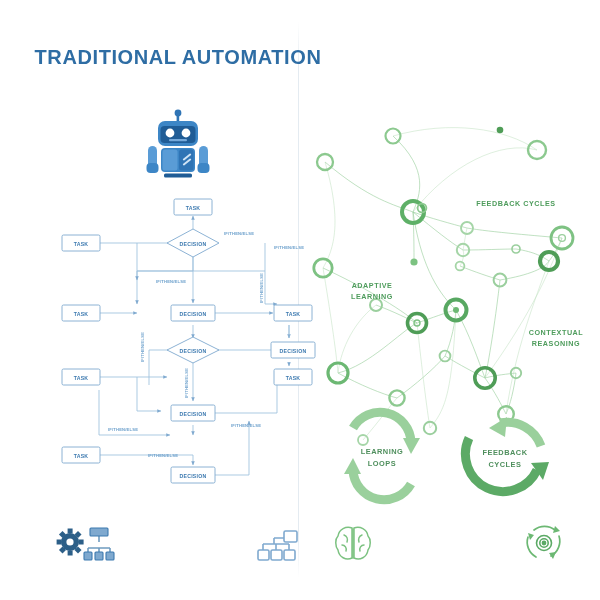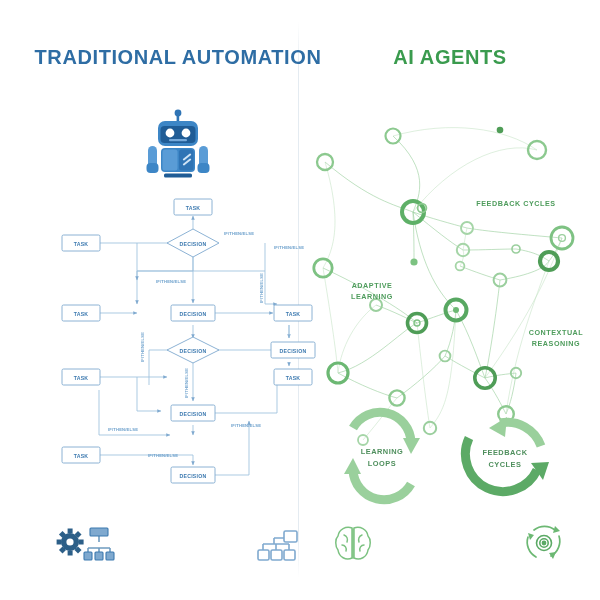--- a/index.html
+++ b/index.html
@@ -225,21 +225,20 @@
         <rect x="29" y="3" width="13" height="11" rx="1.5"></rect>
         <rect x="3" y="22" width="11" height="10" rx="1.5"></rect>
         <rect x="16" y="22" width="11" height="10" rx="1.5"></rect>
         <rect x="29" y="22" width="11" height="10" rx="1.5"></rect>
       </g>
     </svg>
   </div>
 
   <div class="panel" id="right-panel">
 
-    <div class="title" id="right-title">AI AGENTS</div>
 
     <svg width="300" height="360" viewBox="0 0 300 360" style="position:absolute;left:0px;top:110px;">
 
       <g>
         <path class="link" d="M93,26 C130,60 120,85 113,102"></path>
         <path class="link" d="M25,52 C70,90 95,95 113,102"></path>
         <path class="link faint" d="M93,26 C150,10 205,18 237,40"></path>
         <path class="link faint" d="M113,102 C150,55 200,30 237,40"></path>
         <path class="link faint" d="M25,52 C45,120 30,145 23,158"></path>
         <path class="link" d="M113,102 C130,108 152,114 167,118"></path>

